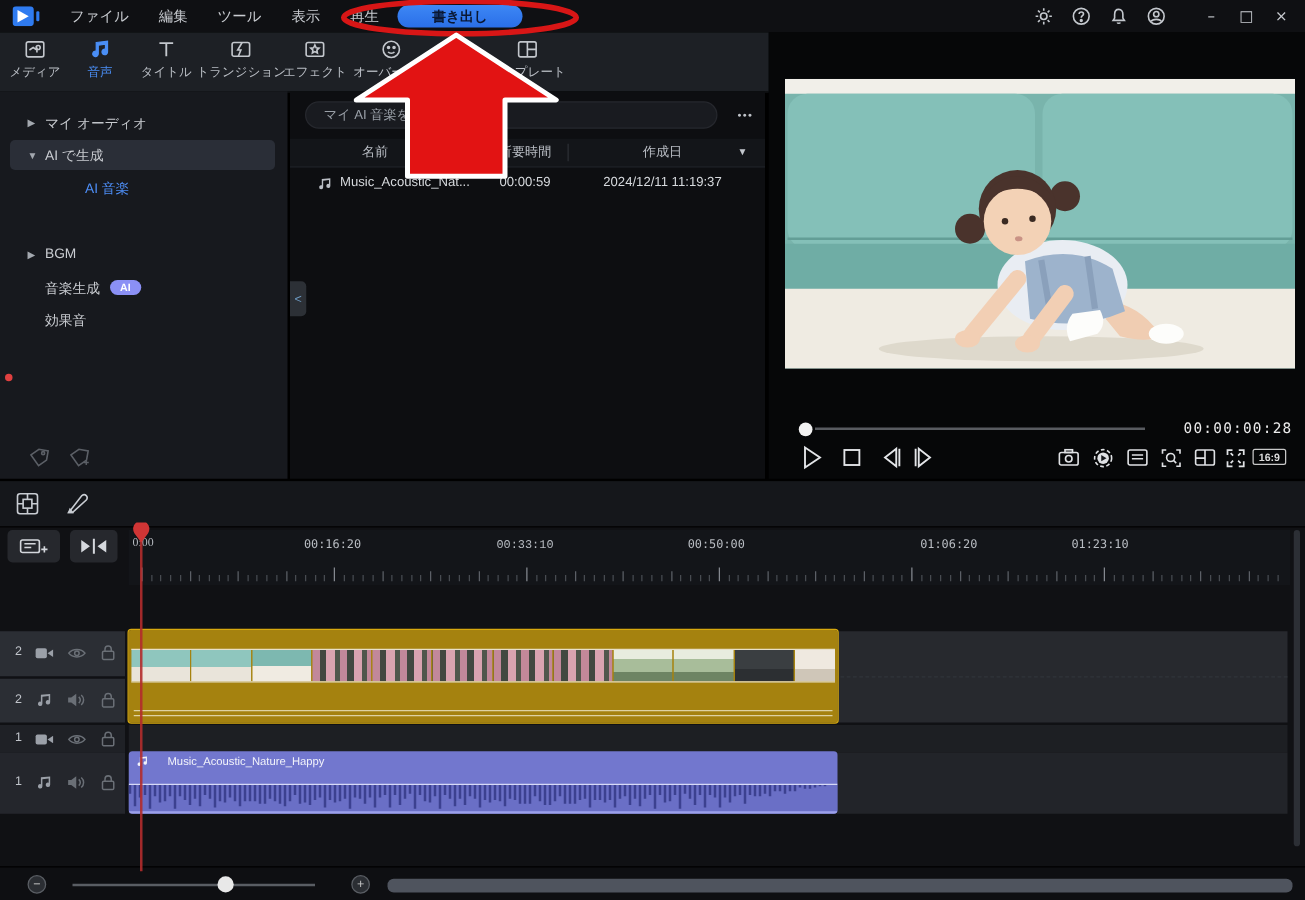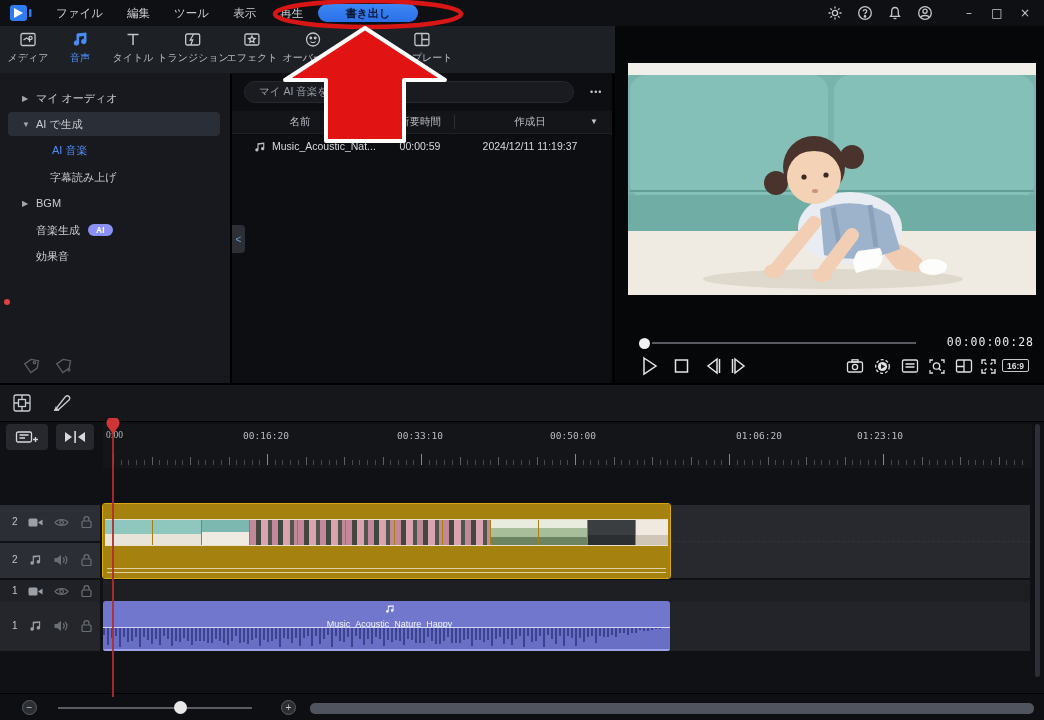--- a/index.html
+++ b/index.html
@@ -88,21 +88,21 @@
   .th-couch{background:linear-gradient(180deg,#8fc6be 0 55%,#e9e4da 55% 100%);}
   .th-couch2{background:linear-gradient(180deg,#7db8b0 0 50%,#f0ebe2 50% 100%);}
   .th-pink{background:repeating-linear-gradient(90deg,#c2889a 0 6px,#424840 6px 11px,#d9a3b0 11px 18px,#50564c 18px 22px);}
   .th-outdoor{background:linear-gradient(180deg,#e8ecdf 0 30%,#a8bd9a 30% 70%,#6d8463 70% 100%);}
   .th-dark{background:linear-gradient(180deg,#3a3e41 0 60%,#2c2f32 60% 100%);}
   .th-bright{background:linear-gradient(180deg,#efe9e0 0 60%,#cfc6b8 60% 100%);}
   .goldline{position:absolute;left:4px;right:4px;height:1px;background:#ded2a2;}
 
   
   #purpleClip{position:absolute;left:103px;top:216px;width:567px;height:50px;background:#7277ce;border-radius:3px;cursor:grab;z-index:3;overflow:hidden;}
-  #purpleLabel{display:flex;align-items:center;gap:5px;padding:3px 0 0 6px;flex-direction:column;}
+  #purpleLabel{display:flex;align-items:center;gap:15px;padding:3px 0 0 6px;}
   #purpleLabel span{font-size:9px;color:#f2f3fa;}
   #waveArea{position:absolute;left:0;bottom:2px;width:100%;height:21px;background:#6a6fc6;border-top:1.5px solid #d7daf6;display:flex;align-items:flex-start;}
   #waveArea i{display:block;width:2px;margin-right:2px;background:#3c4190;flex:none;}
   #purpleBtm{position:absolute;left:0;bottom:0;width:100%;height:2px;background:#9ca0ea;}
 
   #playheadLine{position:absolute;left:112px;top:34px;width:1.5px;height:278px;background:#b32c2c;opacity:.9;z-index:5;}
   #vscroll{position:absolute;left:1035px;top:39px;width:5px;height:253px;background:#2c2f35;border-radius:3px;}
 
   #tlBottom{position:absolute;left:0;top:308px;width:1044px;height:27px;background:#0e0f12;border-top:1px solid #000;}
   .zoombtn{position:absolute;top:6px;width:15px;height:15px;border-radius:50%;background:#2b2e33;border:1px solid #5a5e64;color:#c8c8c8;
@@ -239,24 +239,21 @@
     <div class="sitem" style="top:15px">
       <span class="arr">▶</span>
       <span class="slabel">マイ オーディオ</span>
     </div>
     <div class="srow-sel" style="top:39px"></div>
     <div class="sitem" style="top:41px">
       <span class="arr">▼</span>
       <span class="slabel">AI で生成</span>
     </div>
     <div class="sitem" style="top:67px">
-      <span class="slabel ai-blue" style="margin-left:52px">AI 音楽</span>
-    </div>
-    <div class="sitem" style="top:94px">
-      <span class="slabel" style="margin-left:50px">字幕読み上げ</span>
+      <span class="slabel ai-blue" style="margin-left:68px">AI 音楽</span>
     </div>
     <div class="sitem" style="top:120px">
       <span class="arr">▶</span>
       <span class="slabel">BGM</span>
     </div>
     <div class="sitem" style="top:147px">
       <span class="slabel" style="margin-left:36px">音楽生成</span>
       <span class="aibadge">AI</span>
     </div>
     <div class="sitem" style="top:173px">
@@ -418,21 +415,21 @@
     <button class="gutbtn" style="left:56px;width:38px">
       <svg width="24" height="14" viewBox="0 0 24 14" fill="#d5d8dd">
           <path d="M2 2 L9 7 L2 12 Z M22 2 L15 7 L22 12 Z"></path>
           <rect x="11.3" y="1" width="1.6" height="12"></rect>
         </svg>
     </button>
 
     <div id="ruler">
         <span class="rlab" style="left: 3px; font-family: Liberation Serif, serif;">0:00</span>
         <span class="rlab" style="left: 163px; transform: translateX(-50%);">00:16:20</span>
-        <span class="rlab" style="left: 317px; transform: translateX(-50%);">00:33:10</span>
+        <span class="rlab" style="left: 317px; transform: translateX(-50%); font-family: Liberation Mono, monospace;">00:33:10</span>
         <span class="rlab" style="left: 470px; transform: translateX(-50%);">00:50:00</span>
         <span class="rlab" style="left: 624px; transform: translateX(-50%); margin-left: 32px;">01:06:20</span>
         <span class="rlab" style="left: 777px; transform: translateX(-50%);">01:23:10</span>
         <span class="tick" style="left: 10px; height: 11px; background: rgb(132, 136, 143);"></span>
         <span class="tick" style="left: 17.7px; height: 5px; background: rgb(71, 75, 81);"></span>
         <span class="tick" style="left: 25.4px; height: 5px; background: rgb(71, 75, 81);"></span>
         <span class="tick" style="left: 33.1px; height: 5px; background: rgb(71, 75, 81);"></span>
         <span class="tick" style="left: 40.8px; height: 5px; background: rgb(71, 75, 81);"></span>
         <span class="tick" style="left: 48.5px; height: 8px; background: rgb(92, 96, 103);"></span>
         <span class="tick" style="left: 56.2px; height: 5px; background: rgb(71, 75, 81);"></span>

